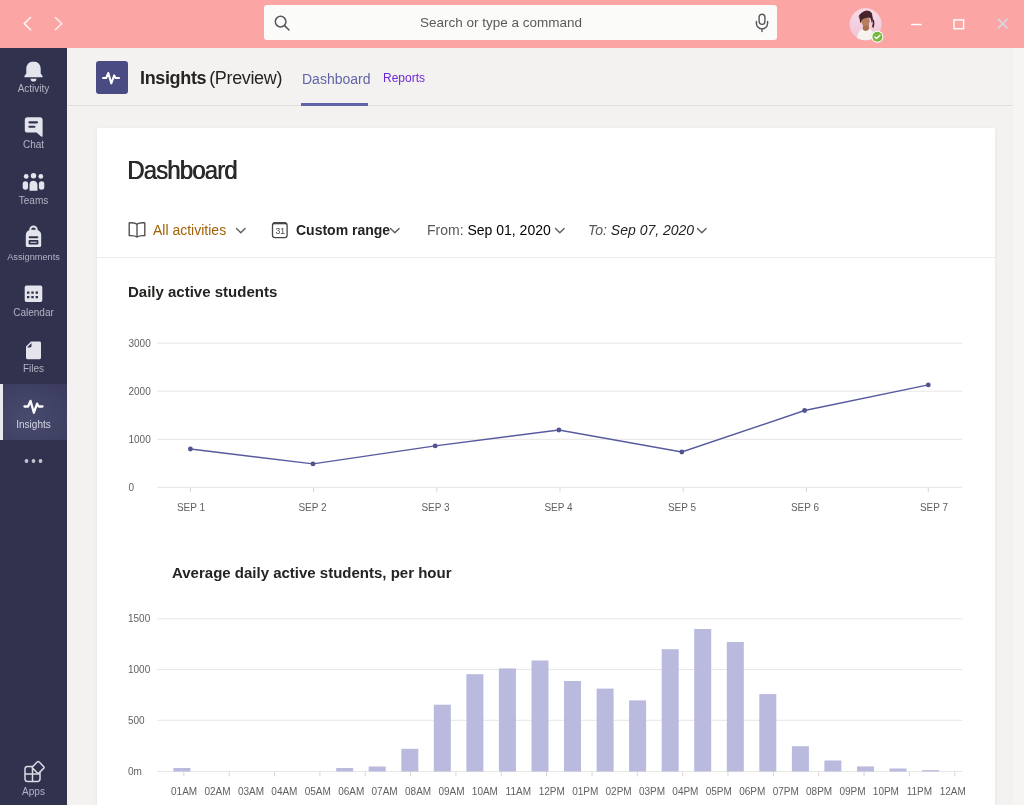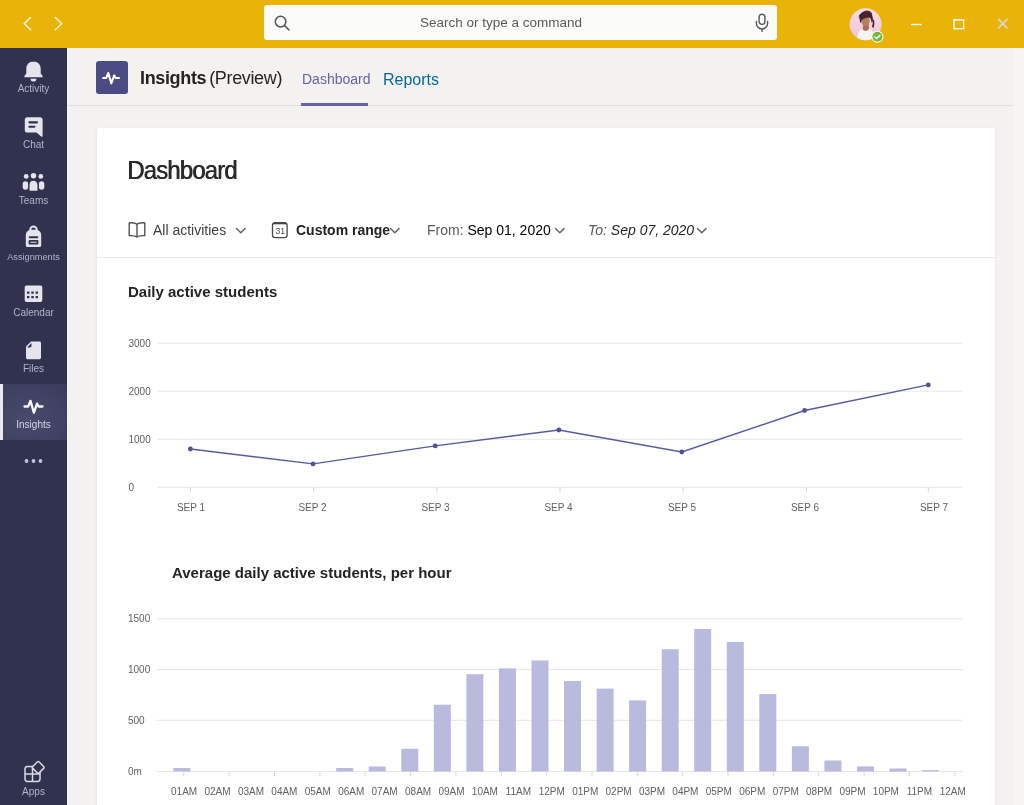--- a/index.html
+++ b/index.html
@@ -3,21 +3,21 @@
 <meta charset="utf-8">
 <style>
   * { margin:0; padding:0; box-sizing:border-box; }
   html,body { width:1024px; height:805px; overflow:hidden; }
   body { font-family:"Liberation Sans", sans-serif; position:relative; background:#f3f2f1; }
   .abs { position:absolute; }
 </style>
 </head>
 <body>
 
-<div class="abs" style="left:0;top:0;width:1024px;height:48px;background:#eab308;">
+<div class="abs" style="left:0;top:0;width:1024px;height:48px;background:#fca5a5;">
   <svg class="abs" style="left:0;top:0;" width="70" height="48" viewBox="0 0 70 48">
     <path d="M30.6 17.5 L24.2 23.6 L30.6 29.7" fill="none" stroke="rgba(255,255,255,0.9)" stroke-width="1.5" stroke-linecap="round" stroke-linejoin="round"></path>
     <path d="M55.4 17.5 L61.8 23.6 L55.4 29.7" fill="none" stroke="rgba(255,255,255,0.78)" stroke-width="1.5" stroke-linecap="round" stroke-linejoin="round"></path>
   </svg>
 
   <div class="abs" style="left:264px;top:5px;width:513px;height:35px;background:#fbfbfa;border-radius:3px;"></div>
   <svg class="abs" style="left:272px;top:13px;" width="20" height="20" viewBox="0 0 20 20">
     <circle cx="8.6" cy="8.6" r="5.3" fill="none" stroke="#57565a" stroke-width="1.5"></circle>
     <path d="M12.6 12.6 L17 17" stroke="#57565a" stroke-width="1.5" stroke-linecap="round"></path>
   </svg>
@@ -115,21 +115,21 @@
   </g>
 </svg>
 
 <div class="abs" style="left:67px;top:48px;width:957px;height:58px;background:#f3f2f1;border-bottom:1px solid #e1dfdd;"></div>
 <div class="abs" style="left:96px;top:61px;width:32px;height:33px;background:#4a4b83;border-radius:3px;"></div>
 <svg class="abs" style="left:96px;top:61px;" width="32" height="33" viewBox="0 0 32 33">
   <path d="M7 17 h3.2 l2.1 -5 3 10.4 2.9 -8 1.4 2.6 h3.4" fill="none" stroke="#ffffff" stroke-width="2" stroke-linecap="round" stroke-linejoin="round"></path>
 </svg>
 <div class="abs" style="left:140px;top:68px;font-size:18px;letter-spacing:-0.35px;color:#252423;text-align:right;"><b>Insights</b><span style="font-weight:normal;margin-left:3px">(Preview)</span></div>
 <div class="abs" style="left:302px;top:71px;font-size:14px;color:#6264a7;">Dashboard</div>
-<div class="abs" style="left:383px;top:71px;font-size:16px;color:#0369a1;">Reports</div>
+<div class="abs" style="left:383px;top:71px;font-size:12px;color:#6d28d9;">Reports</div>
 <div class="abs" style="left:301px;top:103px;width:67px;height:3px;background:#6264a7;"></div>
 
 <div class="abs" style="left:97px;top:128px;width:898px;height:677px;background:#ffffff;box-shadow:0 1px 3px rgba(0,0,0,0.08);"></div>
 
 <div class="abs" style="left:127px;top:155px;font-size:26px;font-weight:400;letter-spacing:-0.9px;color:#2b2a29;transform:scaleX(0.92);transform-origin:0 0;text-shadow:0.7px 0 0 #2b2a29;">Dashboard</div>
 
 <svg class="abs" style="left:128px;top:221px;" width="600" height="18" viewBox="0 0 600 18">
 
   <g fill="none" stroke="#484644" stroke-width="1.3" stroke-linejoin="round">
     <path d="M9 3.2 C7.6 1.9 4.6 1.6 1.2 1.8 V14.6 C4.6 14.4 7.6 14.8 9 16 C10.4 14.8 13.4 14.4 16.8 14.6 V1.8 C13.4 1.6 10.4 1.9 9 3.2 z"></path>
@@ -142,21 +142,21 @@
   <text x="147.4" y="13" font-size="8.6" fill="#484644" font-family="Liberation Sans, sans-serif">31</text>
   <path d="M145.5 2.2 h12.6" stroke="#484644" stroke-width="2.2"></path>
 
   <g fill="none" stroke="#605e5c" stroke-width="1.4" stroke-linecap="round" stroke-linejoin="round">
     <path d="M108.5 7.5 l4.3 4.3 4.3 -4.3"></path>
     <path d="M262.5 7.5 l4.3 4.3 4.3 -4.3"></path>
     <path d="M427.5 7.5 l4.3 4.3 4.3 -4.3"></path>
     <path d="M569.5 7.5 l4.3 4.3 4.3 -4.3"></path>
   </g>
 </svg>
-<div class="abs" style="left:153px;top:222px;font-size:14px;color:#404040;">All activities</div>
+<div class="abs" style="left:153px;top:222px;font-size:14px;color:#a16207;">All activities</div>
 <div class="abs" style="left:296px;top:222px;font-size:14px;color:#252423;font-weight:bold;">Custom range</div>
 <div class="abs" style="left:427px;top:222px;font-size:14px;color:#5a5856;">From: <span style="color:#000000">Sep 01, 2020</span></div>
 <div class="abs" style="left:588px;top:222px;font-size:14px;color:#5a5856;font-style:italic;">To: <span style="color:#252423">Sep 07, 2020</span></div>
 
 <div class="abs" style="left:97px;top:257px;width:898px;height:1px;background:#edebe9;"></div>
 
 <div class="abs" style="left:128px;top:283px;font-size:15px;font-weight:bold;color:#252423;text-align:right;">Daily active students</div>
 
 <svg class="abs" style="left:97px;top:265px;" width="898" height="255" viewBox="97 265 898 255">
   <g stroke="#e8e7e5" stroke-width="1">

